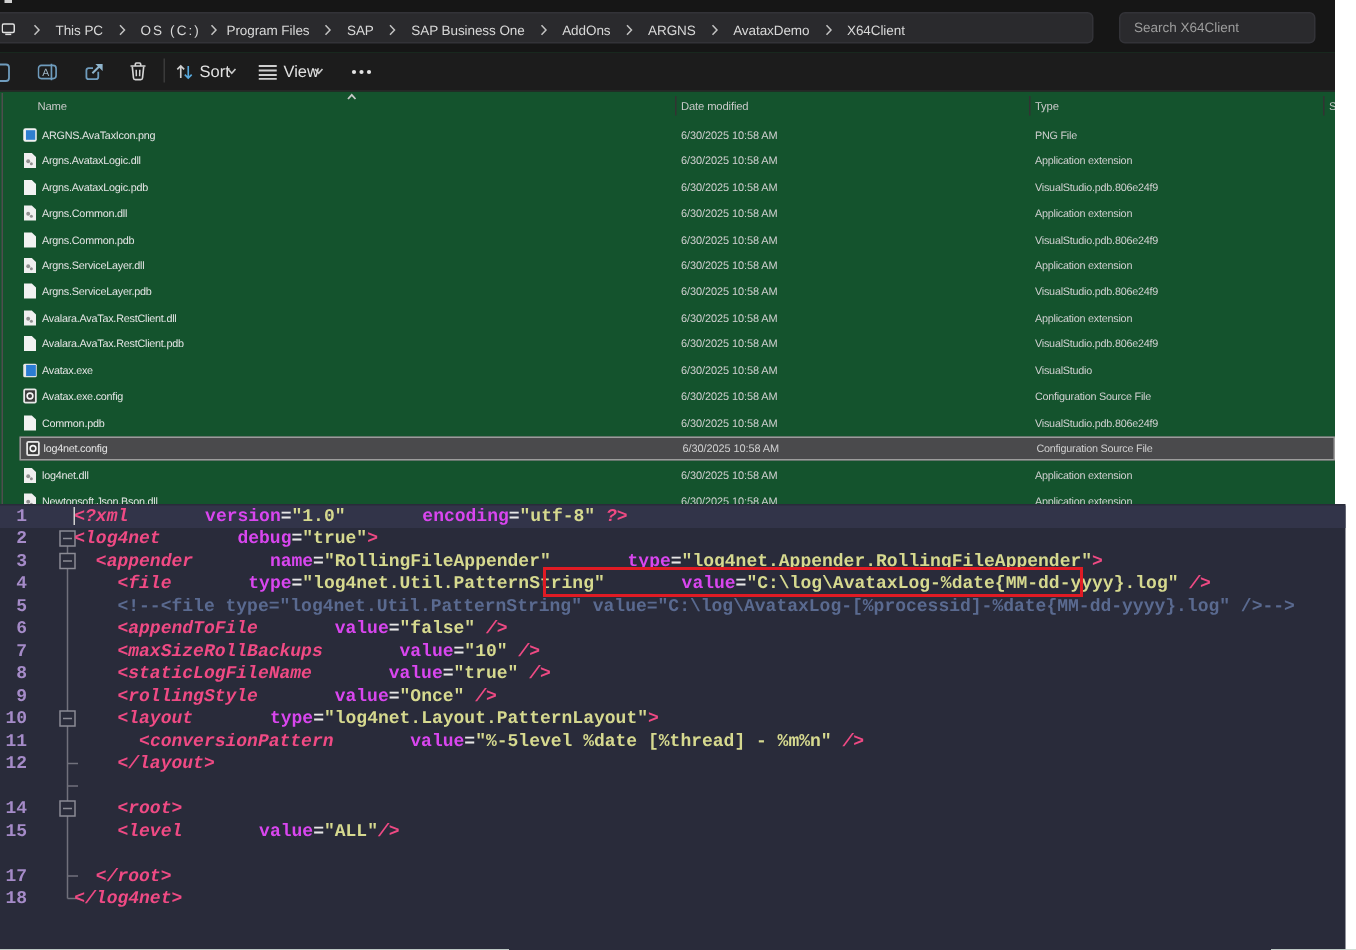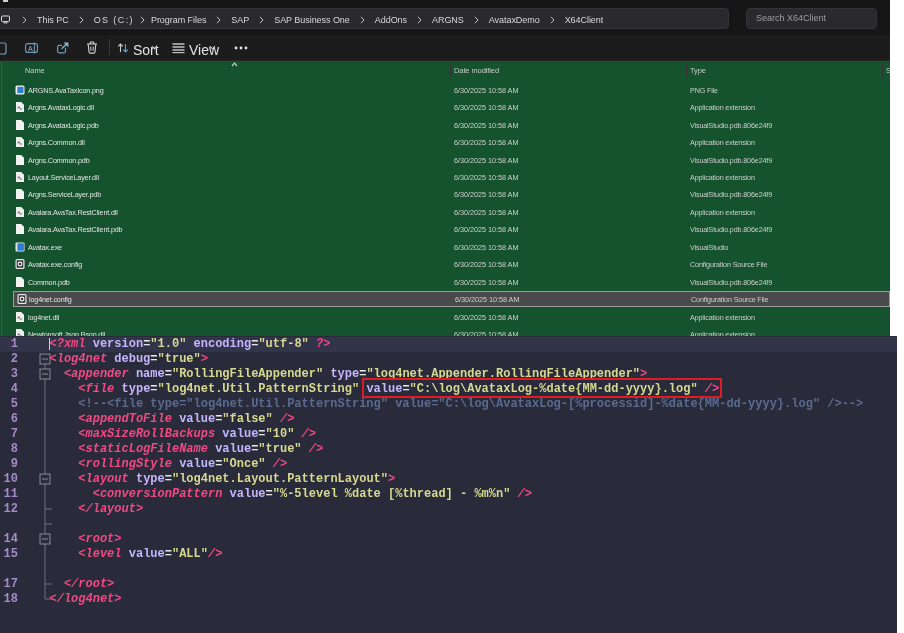--- a/index.html
+++ b/index.html
@@ -11,21 +11,21 @@
 
 #topbar { position:absolute; left:0; top:0; width:890px; height:35px; background:#161616; }
 #crumbbox { position:absolute; left:-8px; top:8px; width:737px; height:21px; background:#2a2a2d; border:1px solid #333338; border-radius:4px; }
 #crumbs { position:absolute; left:8px; top:0; height:21px; display:flex; align-items:center; color:#d8d8d8; font-size:9px; letter-spacing:-0.05px; }
 #crumbs .sep { display:inline-block; width:5px; height:8px; margin:0 10px; }
 #searchbox { position:absolute; left:746px; top:8px; width:131px; height:21px; background:#2a2a2d; border:1px solid #333338; border-radius:4px;
   color:#9d9d9d; font-size:9px; line-height:19px; padding-left:9px; }
 
 
 #toolbar { position:absolute; left:0; top:35px; width:890px; height:26px; background:#1c1c1c; border-bottom:1px solid #272727; }
-.tbtxt { color:#e2e2e2; font-size:14px; }
+.tbtxt { color:#e2e2e2; font-size:11px; }
 #tsep { position:absolute; left:109px; top:4px; height:16px; width:1px; background:#3a3a3a; }
 
 
 #colhead { position:absolute; left:0; top:61px; width:890px; height:19px; color:#c9c9c9; font-size:7.5px; letter-spacing:-0.1px; }
 .colsep { position:absolute; top:3px; height:13px; width:1px; background:#333333; }
 
 
 #rows { position:absolute; left:0; top:81px; width:890px; }
 .row { position:absolute; left:0; width:890px; height:17.45px; }
 .fname { position:absolute; left:28px; top:50%; transform:translateY(-50%); color:#e4e4e4; font-size:7.2px; letter-spacing:-0.15px; white-space:nowrap;text-align:right; }
@@ -38,21 +38,21 @@
 .row.sel .ftype { left:677px; }
 .row.sel .ficon { left:2.5px; }
 
 
 #editor { position:absolute; left:0; top:336px; width:897px; height:297px; background:#292b3a;
   font-family:"Liberation Mono", monospace; font-size:12px; font-weight:bold; }
 .eline { position:absolute; left:0; height:15px; width:897px; white-space:pre; line-height:15px; }
 .lnum { position:absolute; left:0; width:18px; text-align:right; color:#a58bc8; }
 .lcode { position:absolute; left:49.5px; white-space:pre; }
 .pk { color:#ef4a84;font-style:italic; } 
-.gr { color:#c4b5fd; } 
+.gr { color:#d946ef;margin-left:44px; } 
 .kh { color:#d6d98f; } 
 .wh { color:#e6e6e6; } 
 .cm { color:#5a6a90; } 
 #redbox { position:absolute; left:362px; top:377.5px; width:360px; height:20px; border:2px solid #e01b24; }
 </style>
 </head>
 <body>
 <div id="page">
   <div id="explorer">
     <div id="topbar">
@@ -216,21 +216,21 @@
           <span class="fname">Argns.Common.pdb</span>
           <span class="fdate">6/30/2025 10:58 AM</span>
           <span class="ftype">VisualStudio.pdb.806e24f9</span>
         </div>
       <div class="row" style="top:87.25px">
           <svg class="ficon" viewBox="0 0 10 11">
             <path d="M1 0.5 h5.2 L9 3.2 v7.3 h-8 z" fill="#efefef"></path>
             <circle cx="3.8" cy="6" r="1.3" fill="#8f8f8f"></circle>
             <circle cx="5.9" cy="7.6" r="1" fill="#8f8f8f"></circle>
           </svg>
-          <span class="fname">Layout.ServiceLayer.dll</span>
+          <span class="fname">Argns.ServiceLayer.dll</span>
           <span class="fdate">6/30/2025 10:58 AM</span>
           <span class="ftype">Application extension</span>
         </div>
       <div class="row" style="top:104.7px">
           <svg class="ficon" viewBox="0 0 10 11">
             <path d="M1 0.5 h5.2 L9 3.2 v7.3 h-8 z" fill="#f2f2f2"></path>
           </svg>
           <span class="fname">Argns.ServiceLayer.pdb</span>
           <span class="fdate">6/30/2025 10:58 AM</span>
           <span class="ftype">VisualStudio.pdb.806e24f9</span>

